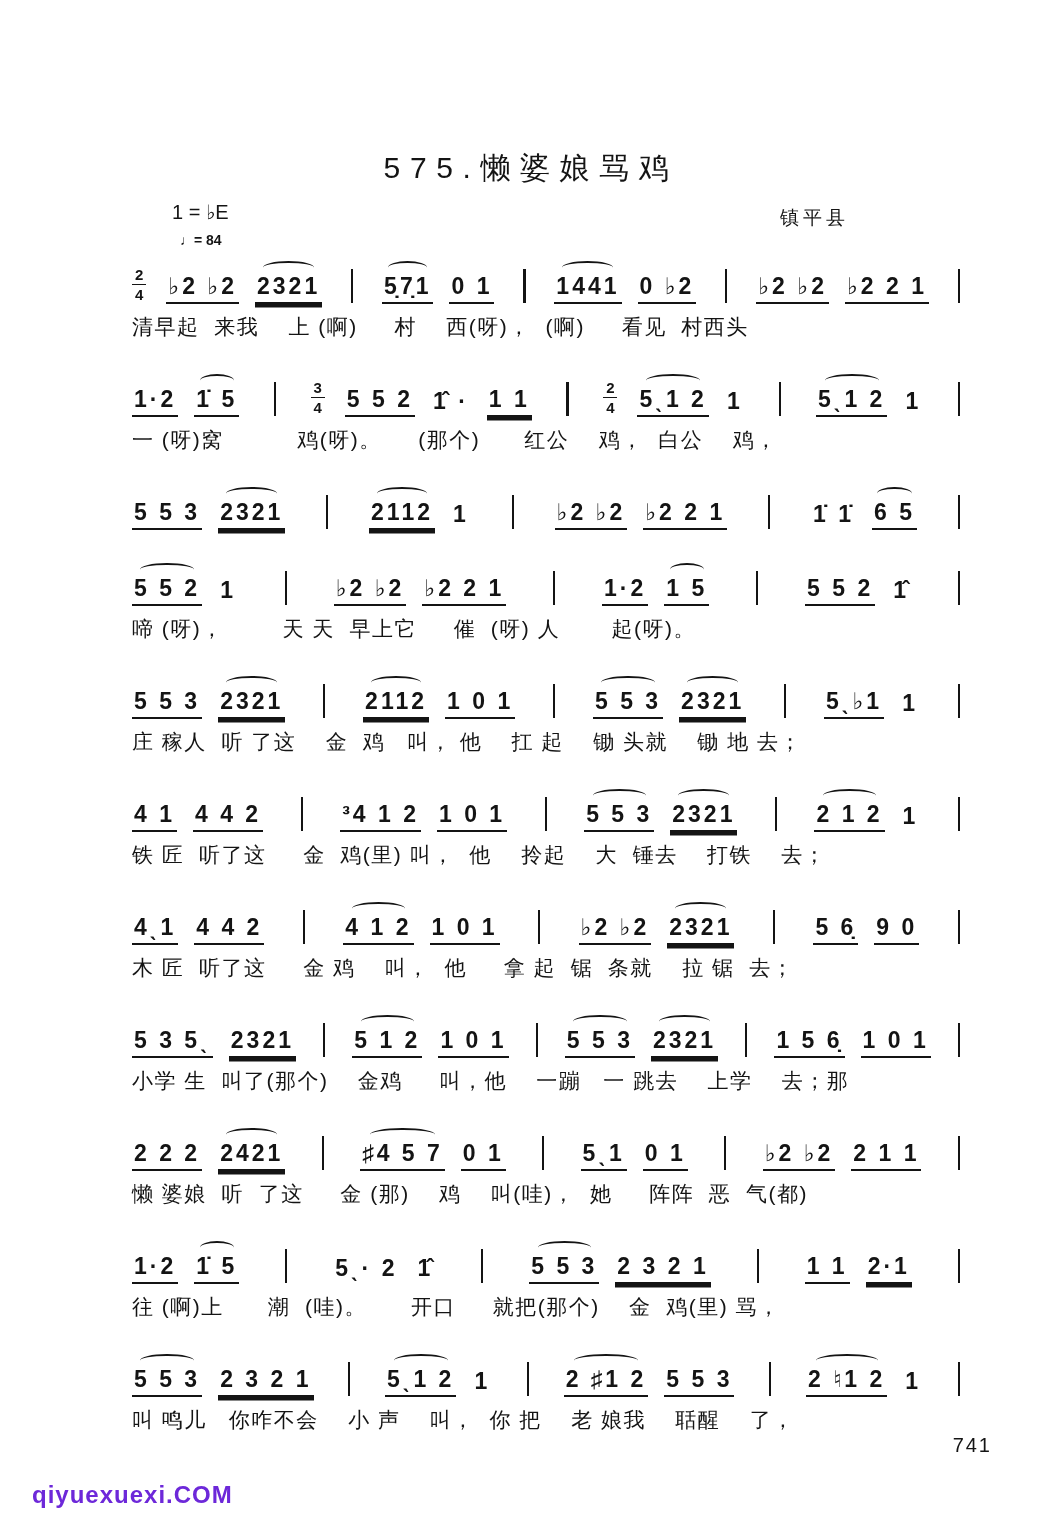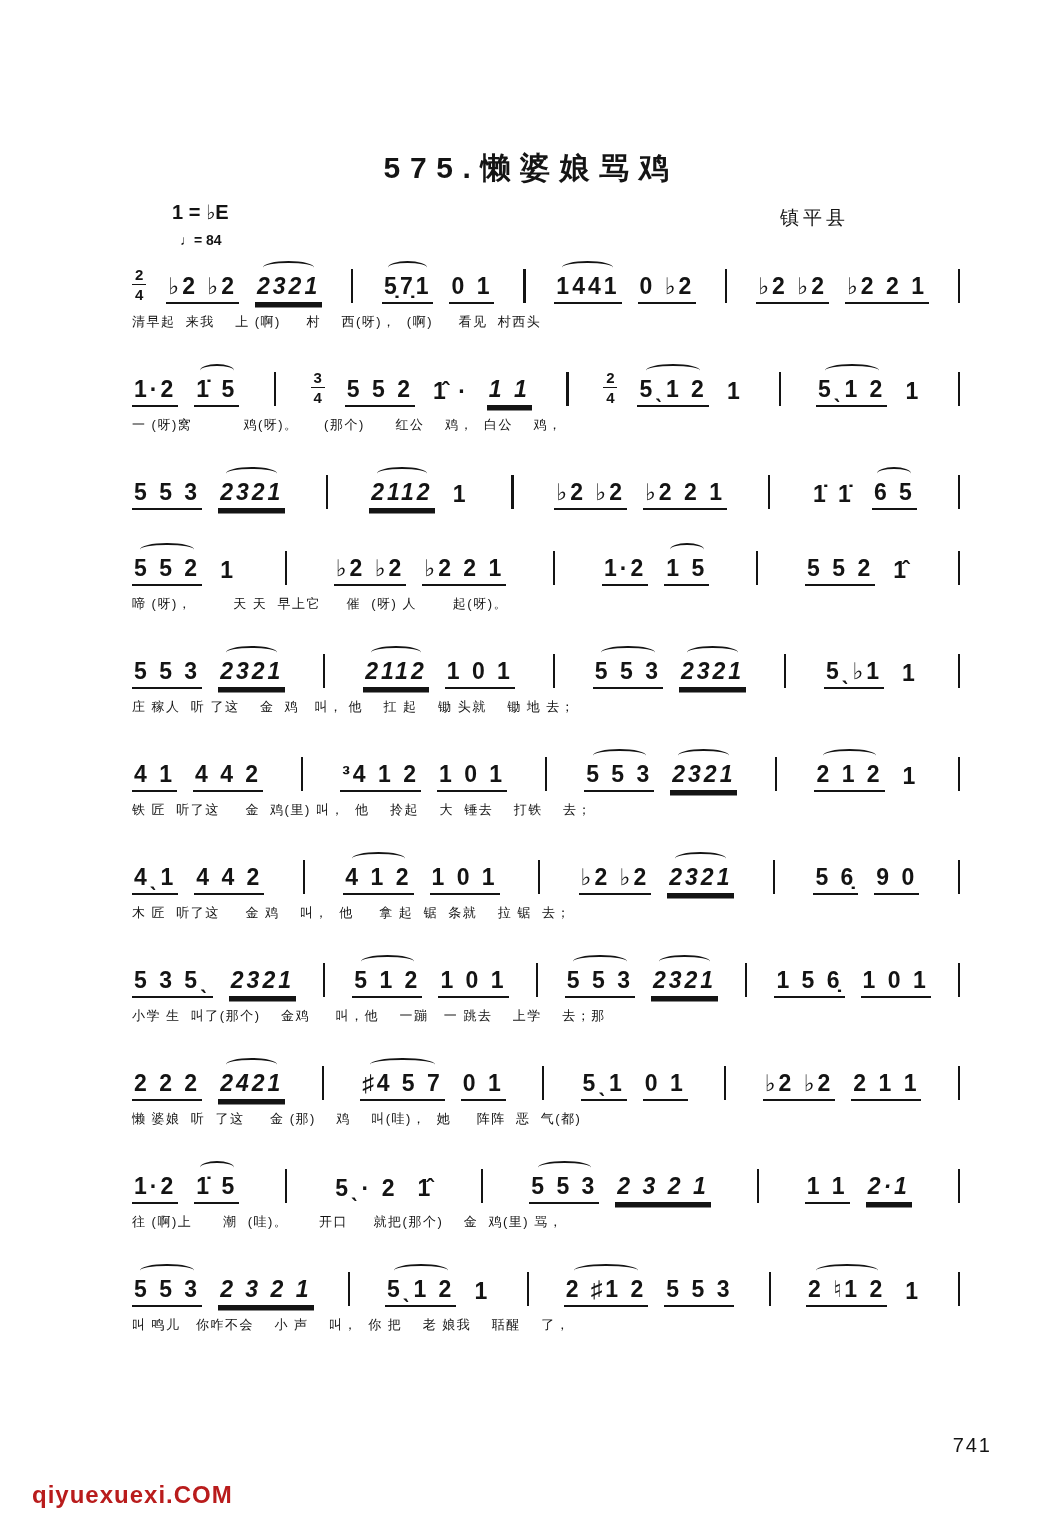--- a/index.html
+++ b/index.html
@@ -8,62 +8,62 @@
     width:1062px;height:1525px;
     margin:0 auto;
     background:#ffffff;
     color:#141414;
     font-family:"Liberation Sans","DejaVu Sans",sans-serif;
     overflow:hidden;
   }
   .title{
     position:absolute;top:148px;left:0;right:0;
     text-align:center;
-    font-size:30px;font-weight:700;
+    font-size:30px;font-weight:400;
     letter-spacing:0.32em;
   }
-  .key-block{position:absolute;top:200px;left:172px;font-size:20px;font-weight:700;}
+  .key-block{position:absolute;top:200px;left:172px;font-size:20px;font-weight:400;}
   .tempo-block{position:absolute;top:232px;left:180px;font-size:14px;font-weight:700;}
   .region{position:absolute;top:205px;left:780px;font-size:19px;letter-spacing:4px;}
   .score{position:absolute;left:132px;top:258px;width:828px;}
   .system{margin-bottom:30px;}
   .notes{
     display:flex;justify-content:space-between;align-items:flex-end;
     min-height:46px;
   }
   .measure{display:flex;align-items:flex-end;gap:16px;}
   .grp{
     position:relative;
     font-weight:700;font-size:23px;line-height:1.1;
     letter-spacing:3px;
     padding:0 2px 3px 2px;
     white-space:pre;
   }
   .u1{border-bottom:2.5px solid #141414;}
-  .u2{border-bottom:2.5px solid #141414;box-shadow:0 3.5px 0 #141414;font-style:italic;}
+  .u2{border-bottom:2.5px solid #141414;box-shadow:0 3.5px 0 #141414;}
   .slur::before{
     content:"";
     position:absolute;top:-13px;left:12%;right:12%;height:11px;
     border-top:2.2px solid #141414;
     border-radius:50% 50% 0 0;
   }
   .ts{
     display:inline-flex;flex-direction:column;align-items:center;
     font-size:15px;font-weight:700;line-height:1;
     margin-right:4px;margin-bottom:2px;
   }
   .ts .num{border-bottom:1.6px solid #141414;padding:0 3px 2px 3px;}
   .ts .den{padding-top:2px;}
   .bar{
     width:2.2px;height:34px;background:#141414;
     align-self:flex-end;margin-bottom:1px;
   }
   .lyrics{
     margin-top:9px;
-    font-size:13px;
+    font-size:21px;
     letter-spacing:1.5px;
     white-space:pre;
   }
   .page-number{
     position:absolute;right:70px;bottom:68px;
     font-size:20px;letter-spacing:2px;
   }
   .watermark{
     position:absolute;left:32px;bottom:16px;
     font-size:24px;letter-spacing:1px;
@@ -363,14 +363,14 @@
             <span class="grp u1 slur">2 ♮1 2</span>
             <span class="grp u0">1</span>
           </div>
           <span class="bar"></span>
         </div>
         <div class="lyrics">叫 鸣儿   你咋不会    小 声    叫，  你 把    老 娘我    聒醒    了，</div>
       </div>
     </div>
 
   <div class="page-number">741</div>
-  <div class="watermark" style="color: #b91c1c;">qiyuexuexi.COM</div>
+  <div class="watermark" style="color: #6d28d9;">qiyuexuexi.COM</div>
 </div>
 
 </body></html>

